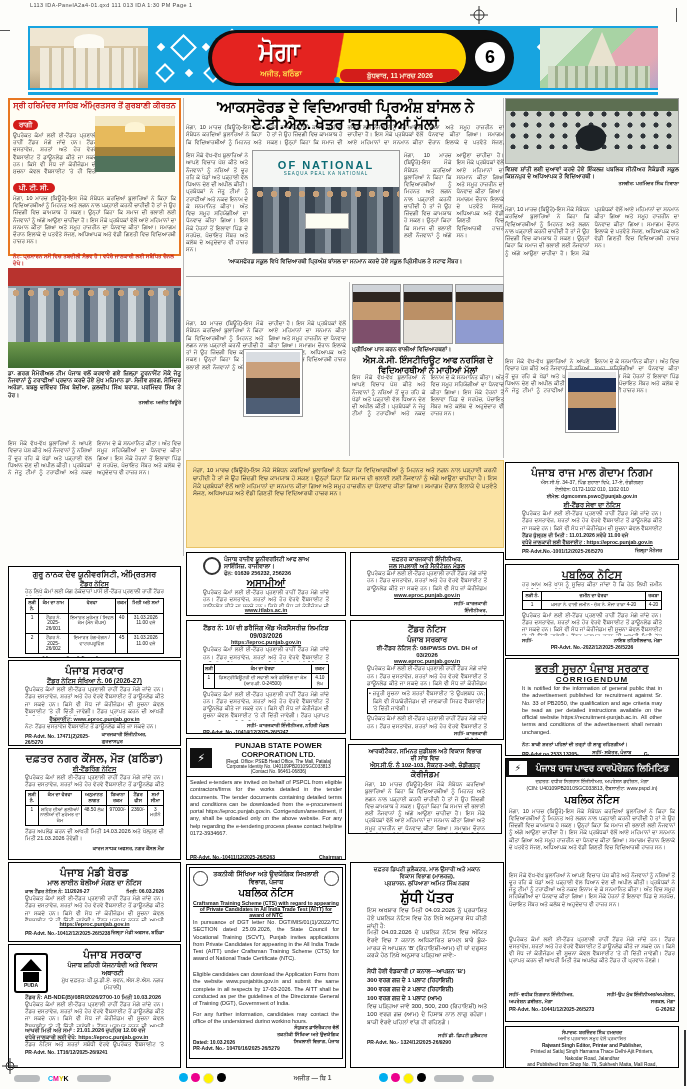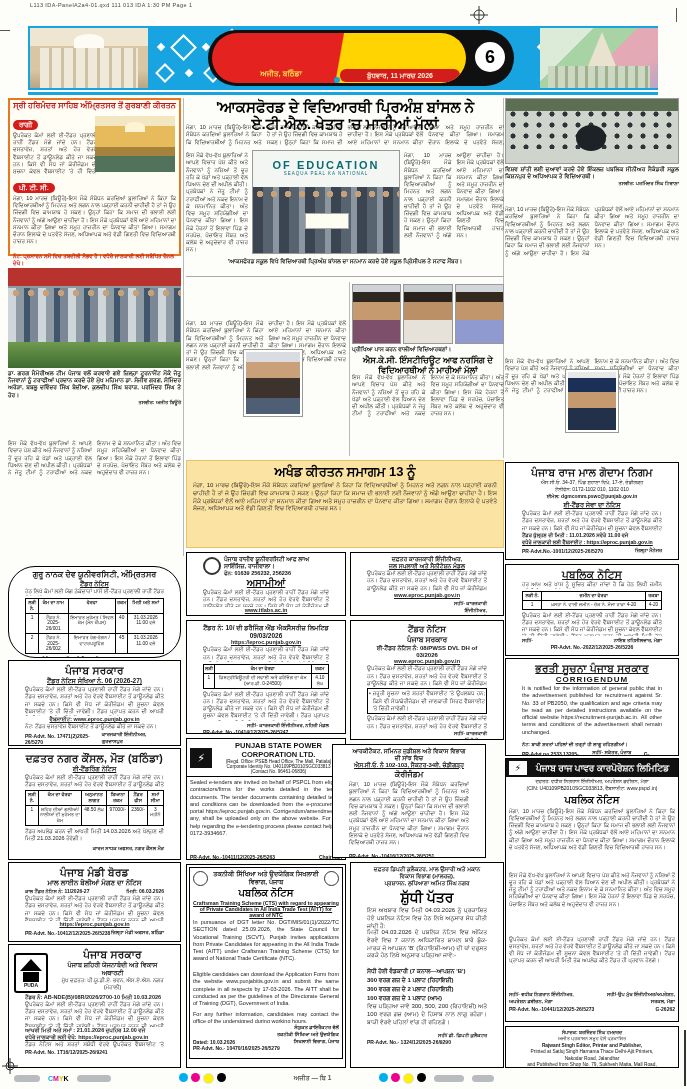--- a/index.html
+++ b/index.html
@@ -72,20 +72,21 @@
   <div class="abs ph" style="left:30px;top:28px;width:118px;height:60px;background:linear-gradient(180deg,#efe6d2 0 30%,#d8c6a4 30% 70%,#b9a583 100%);">
     <div class="abs" style="left:44px;top:6px;width:30px;height:14px;border-radius:50% 50% 0 0;background:#fdfbf4;"></div>
     <div class="abs" style="left:10px;top:20px;width:98px;height:40px;background:repeating-linear-gradient(90deg,#efe9da 0 9px,#cfc2a4 9px 12px);"></div>
   </div>
   <div class="abs ph" style="left:540px;top:28px;width:118px;height:60px;background:linear-gradient(135deg,#dcead8 0 30%,#a8d3a4 30% 55%,#e3a9b4 55% 80%,#b7a6c9 100%);">
     <div class="abs" style="left:48px;top:4px;width:0;height:0;border-left:14px solid transparent;border-right:14px solid transparent;border-bottom:34px solid #e8e2cf;"></div>
     <div class="abs" style="left:8px;top:38px;width:102px;height:22px;background:repeating-linear-gradient(90deg,#cdd8c2 0 7px,#9fb08e 7px 10px);"></div>
   </div>
   <div class="abs" style="left:208px;top:30px;width:306px;height:56px;background:#101010;border-radius:28px;">
     <div class="abs" style="left:4px;top:3px;width:254px;height:50px;border-radius:25px;background:linear-gradient(100deg,#e42320 0 50%,#ffd400 50.5%);overflow:hidden;">
+      <div class="abs" style="left:12px;top:4px;width:110px;text-align:center;font-size:25px;font-weight:bold;color:#fff;text-shadow:1px 2px 0 #6d0000;">ਮੋਗਾ</div>
       <div class="abs" style="left:14px;top:36px;width:110px;text-align:center;font-size:7.5px;font-weight:bold;color:#ffe14d;">ਅਜੀਤ, ਬਠਿੰਡਾ</div>
       <div class="abs" style="left:128px;top:36px;width:120px;height:13px;background:#d31d1a;border-radius:6px;color:#fff7d8;font-size:7px;font-weight:bold;text-align:center;line-height:13px;">ਬੁੱਧਵਾਰ, 11 ਮਾਰਚ 2026</div>
       <div class="abs" style="left:122px;top:44px;width:6px;height:6px;border-radius:50%;background:#17a4e0;"></div>
     </div>
     <div class="abs" style="left:264px;top:9px;width:36px;height:36px;border-radius:50%;background:#fff;border:3px solid #101010;box-sizing:border-box;text-align:center;font-size:18px;font-weight:bold;line-height:31px;color:#000;">6</div>
   </div>
   <div class="abs" style="left:28px;top:92px;width:630px;height:3px;border-top:2px solid #17a4e0;border-bottom:1px solid #17a4e0;"></div>
 
   <div class="abs vr" style="left:183px;top:98px;height:458px;"></div>
   <div class="abs vr" style="left:349px;top:282px;height:174px;"></div>
@@ -110,21 +111,21 @@
   <div class="abs ph" style="left:8px;top:268px;width:173px;height:100px;background:linear-gradient(180deg,#b8332e 0 18%,#8e9aa4 18% 20%,transparent 20%),repeating-linear-gradient(90deg,#cfd6da 0 8px,#8e9aa4 8px 16px,#41566b 16px 22px,#7c8795 22px 30px),linear-gradient(180deg,transparent 0 72%,#4d7a3d 72% 100%);">
     <div class="abs" style="left:0;top:18px;width:173px;height:16px;background-image:radial-gradient(circle 3px at 8px 7px,#c9a179 98%,transparent);background-size:15px 14px;"></div>
     <div class="abs" style="left:0;top:74px;width:173px;height:26px;background:linear-gradient(180deg,#6f9a4e,#3f6b31);"></div>
   </div>
   <div class="abs" style="left:8px;top:370px;width:173px;height:36px;">
     <div class="cap">ਡਾ. ਗਰਗ ਮੈਮੋਰੀਅਲ ਟੀਮ ਪੰਜਾਬ ਵਲੋਂ ਕਰਵਾਏ ਗਏ ਜ਼ਿਲ੍ਹਾ ਟੂਰਨਾਮੈਂਟ ਮੌਕੇ ਜੇਤੂ ਨੌਜਵਾਨਾਂ ਨੂੰ ਟਰਾਫੀਆਂ ਪ੍ਰਦਾਨ ਕਰਦੇ ਹੋਏ ਮੁੱਖ ਮਹਿਮਾਨ ਡਾ. ਸੰਜੀਵ ਗਰਗ, ਸੋਮਿੰਦਰ ਅਰੋੜਾ, ਬਬਲੂ ਦਵਿੰਦਰ ਸਿੰਘ ਬੇਦੀਆ, ਕੁਲਦੀਪ ਸਿੰਘ ਬਰਾੜ, ਪਰਮਿੰਦਰ ਸਿੰਘ ਤੇ ਹੋਰ।</div>
     <div class="credit">ਤਸਵੀਰ: ਅਜੀਤ ਬਿਊਰੋ</div>
   </div>
   <div class="abs t c2" style="left:8px;top:440px;width:173px;height:122px;">ਇਸ ਮੌਕੇ ਵੱਖ-ਵੱਖ ਬੁਲਾਰਿਆਂ ਨੇ ਆਪਣੇ ਵਿਚਾਰ ਪੇਸ਼ ਕੀਤੇ ਅਤੇ ਨੌਜਵਾਨਾਂ ਨੂੰ ਨਸ਼ਿਆਂ ਤੋਂ ਦੂਰ ਰਹਿ ਕੇ ਖੇਡਾਂ ਅਤੇ ਪੜ੍ਹਾਈ ਵੱਲ ਧਿਆਨ ਦੇਣ ਦੀ ਅਪੀਲ ਕੀਤੀ। ਪ੍ਰਬੰਧਕਾਂ ਨੇ ਜੇਤੂ ਟੀਮਾਂ ਨੂੰ ਟਰਾਫੀਆਂ ਅਤੇ ਨਕਦ ਇਨਾਮ ਦੇ ਕੇ ਸਨਮਾਨਿਤ ਕੀਤਾ। ਅੰਤ ਵਿਚ ਸਮੂਹ ਸਹਿਯੋਗੀਆਂ ਦਾ ਧੰਨਵਾਦ ਕੀਤਾ ਗਿਆ। ਇਸ ਮੌਕੇ ਹੋਰਨਾਂ ਤੋਂ ਇਲਾਵਾ ਪਿੰਡ ਦੇ ਸਰਪੰਚ, ਪੰਚਾਇਤ ਮੈਂਬਰ ਅਤੇ ਕਲੱਬ ਦੇ ਅਹੁਦੇਦਾਰ ਵੀ ਹਾਜ਼ਰ ਸਨ।</div>
 
-  <div class="abs box" style="left:8px;top:566px;width:173px;height:92px;border-radius:27px;">
+  <div class="abs box" style="left:8px;top:566px;width:173px;height:92px;">
     <div class="nt">ਗੁਰੂ ਨਾਨਕ ਦੇਵ ਯੂਨੀਵਰਸਿਟੀ, ਅੰਮ੍ਰਿਤਸਰ</div>
     <div class="sub">ਟੈਂਡਰ ਨੋਟਿਸ</div>
     <div class="t" style="height:8px;">ਹੇਠ ਲਿਖੇ ਕੰਮਾਂ ਲਈ ਯੋਗ ਠੇਕੇਦਾਰਾਂ ਪਾਸੋਂ ਈ-ਟੈਂਡਰ ਪ੍ਰਣਾਲੀ ਰਾਹੀਂ ਟੈਂਡਰ ਮੰਗੇ ਜਾਂਦੇ ਹਨ:-</div>
     <table class="tb">
       <tbody>
           <tr>
         <th>ਲੜੀ ਨੰ.</th>
             <th>ਕੰਮ ਦਾ ਨਾਮ</th>
             <th>ਵੇਰਵਾ</th>
             <th>ਰਕਮ</th>
@@ -222,21 +223,21 @@
     <div class="t" style="font-weight:bold;">ਆਖਰੀ ਮਿਤੀ ਅਤੇ ਸਮਾਂ : 21.01.2026 ਦੁਪਹਿਰ 12.00 ਵਜੇ</div>
     <div class="t lk">ਵਧੇਰੇ ਜਾਣਕਾਰੀ ਲਈ ਵੇਖੋ: https://eproc.punjab.gov.in</div>
     <div class="t" style="height:8px;">ਟੈਂਡਰ ਨੋਟਿਸ ਅਤੇ ਸ਼ਰਤਾਂ ਸਬੰਧੀ ਵੇਰਵੇ ਉਪਰੋਕਤ ਵੈੱਬਸਾਈਟ 'ਤੇ ਉਪਲਬਧ ਹੋਣਗੇ।</div>
     <div class="pr">PR-Advt. No. 1T16/12/2025-26/9241</div>
   </div>
 
   <div class="abs hd" style="left:186px;top:98px;width:318px;font-size:15px;">'ਆਕਸਫੋਰਡ ਦੇ ਵਿਦਿਆਰਥੀ ਪ੍ਰਿਅੰਸ਼ ਬਾਂਸਲ ਨੇ ਏ.ਟੀ.ਐਲ. ਖੇਤਰ 'ਚ ਮਾਰੀਆਂ ਮੱਲਾਂ</div>
   <div class="abs t c4" style="left:186px;top:124px;width:318px;height:26px;">ਮੋਗਾ, 10 ਮਾਰਚ (ਬਿਊਰੋ)-ਇਸ ਮੌਕੇ ਸੰਬੋਧਨ ਕਰਦਿਆਂ ਬੁਲਾਰਿਆਂ ਨੇ ਕਿਹਾ ਕਿ ਵਿਦਿਆਰਥੀਆਂ ਨੂੰ ਮਿਹਨਤ ਅਤੇ ਲਗਨ ਨਾਲ ਪੜ੍ਹਾਈ ਕਰਨੀ ਚਾਹੀਦੀ ਹੈ ਤਾਂ ਜੋ ਉਹ ਜ਼ਿੰਦਗੀ ਵਿਚ ਕਾਮਯਾਬ ਹੋ ਸਕਣ। ਉਨ੍ਹਾਂ ਕਿਹਾ ਕਿ ਸਮਾਜ ਦੀ ਭਲਾਈ ਲਈ ਨੌਜਵਾਨਾਂ ਨੂੰ ਅੱਗੇ ਆਉਣਾ ਚਾਹੀਦਾ ਹੈ। ਇਸ ਮੌਕੇ ਪ੍ਰਬੰਧਕਾਂ ਵੱਲੋਂ ਆਏ ਮਹਿਮਾਨਾਂ ਦਾ ਸਨਮਾਨ ਕੀਤਾ ਗਿਆ ਅਤੇ ਸਮੂਹ ਹਾਜ਼ਰੀਨ ਦਾ ਧੰਨਵਾਦ ਕੀਤਾ ਗਿਆ। ਸਮਾਗਮ ਦੌਰਾਨ ਇਲਾਕੇ ਦੇ ਪਤਵੰਤੇ ਸੱਜਣ, ਅਧਿਆਪਕ ਅਤੇ ਵੱਡੀ ਗਿਣਤੀ ਵਿਚ ਵਿਦਿਆਰਥੀ ਹਾਜ਼ਰ ਸਨ।</div>
   <div class="abs t" style="left:186px;top:152px;width:62px;height:118px;">ਇਸ ਮੌਕੇ ਵੱਖ-ਵੱਖ ਬੁਲਾਰਿਆਂ ਨੇ ਆਪਣੇ ਵਿਚਾਰ ਪੇਸ਼ ਕੀਤੇ ਅਤੇ ਨੌਜਵਾਨਾਂ ਨੂੰ ਨਸ਼ਿਆਂ ਤੋਂ ਦੂਰ ਰਹਿ ਕੇ ਖੇਡਾਂ ਅਤੇ ਪੜ੍ਹਾਈ ਵੱਲ ਧਿਆਨ ਦੇਣ ਦੀ ਅਪੀਲ ਕੀਤੀ। ਪ੍ਰਬੰਧਕਾਂ ਨੇ ਜੇਤੂ ਟੀਮਾਂ ਨੂੰ ਟਰਾਫੀਆਂ ਅਤੇ ਨਕਦ ਇਨਾਮ ਦੇ ਕੇ ਸਨਮਾਨਿਤ ਕੀਤਾ। ਅੰਤ ਵਿਚ ਸਮੂਹ ਸਹਿਯੋਗੀਆਂ ਦਾ ਧੰਨਵਾਦ ਕੀਤਾ ਗਿਆ। ਇਸ ਮੌਕੇ ਹੋਰਨਾਂ ਤੋਂ ਇਲਾਵਾ ਪਿੰਡ ਦੇ ਸਰਪੰਚ, ਪੰਚਾਇਤ ਮੈਂਬਰ ਅਤੇ ਕਲੱਬ ਦੇ ਅਹੁਦੇਦਾਰ ਵੀ ਹਾਜ਼ਰ ਸਨ।</div>
   <div class="abs ph" style="left:252px;top:150px;width:148px;height:104px;border:1px solid #999;background:#f4f6f4;">
-    <div style="margin-top:8px;text-align:center;font-size:11px;font-weight:bold;letter-spacing:2px;color:#0b6b74;">OF EDUCATION</div>
+    <div style="margin-top:8px;text-align:center;font-size:11px;font-weight:bold;letter-spacing:2px;color:#0b6b74;">OF NATIONAL</div>
     <div style="text-align:center;font-size:4.5px;letter-spacing:1px;color:#0b6b74;">SEAQUA PEAL KA NATIONAL</div>
     <div class="abs" style="left:0;top:36px;width:148px;height:68px;background:repeating-linear-gradient(90deg,#3a4551 0 10px,#57636e 10px 20px,#8b96a0 20px 26px);">
       <div class="abs" style="left:0;top:0;width:148px;height:14px;background-image:radial-gradient(circle 3px at 7px 7px,#c9a179 98%,transparent);background-size:14px 14px;"></div>
       <div class="abs" style="left:52px;top:26px;width:44px;height:16px;background:#fdfdf2;border:1px solid #aaa;"></div>
     </div>
   </div>
   <div class="abs t c2" style="left:404px;top:152px;width:100px;height:118px;">ਮੋਗਾ, 10 ਮਾਰਚ (ਬਿਊਰੋ)-ਇਸ ਮੌਕੇ ਸੰਬੋਧਨ ਕਰਦਿਆਂ ਬੁਲਾਰਿਆਂ ਨੇ ਕਿਹਾ ਕਿ ਵਿਦਿਆਰਥੀਆਂ ਨੂੰ ਮਿਹਨਤ ਅਤੇ ਲਗਨ ਨਾਲ ਪੜ੍ਹਾਈ ਕਰਨੀ ਚਾਹੀਦੀ ਹੈ ਤਾਂ ਜੋ ਉਹ ਜ਼ਿੰਦਗੀ ਵਿਚ ਕਾਮਯਾਬ ਹੋ ਸਕਣ। ਉਨ੍ਹਾਂ ਕਿਹਾ ਕਿ ਸਮਾਜ ਦੀ ਭਲਾਈ ਲਈ ਨੌਜਵਾਨਾਂ ਨੂੰ ਅੱਗੇ ਆਉਣਾ ਚਾਹੀਦਾ ਹੈ। ਇਸ ਮੌਕੇ ਪ੍ਰਬੰਧਕਾਂ ਵੱਲੋਂ ਆਏ ਮਹਿਮਾਨਾਂ ਦਾ ਸਨਮਾਨ ਕੀਤਾ ਗਿਆ ਅਤੇ ਸਮੂਹ ਹਾਜ਼ਰੀਨ ਦਾ ਧੰਨਵਾਦ ਕੀਤਾ ਗਿਆ। ਸਮਾਗਮ ਦੌਰਾਨ ਇਲਾਕੇ ਦੇ ਪਤਵੰਤੇ ਸੱਜਣ, ਅਧਿਆਪਕ ਅਤੇ ਵੱਡੀ ਗਿਣਤੀ ਵਿਚ ਵਿਦਿਆਰਥੀ ਹਾਜ਼ਰ ਸਨ।</div>
   <div class="abs cap" style="left:200px;top:258px;width:290px;text-align:center;">'ਆਕਸਫੋਰਡ ਸਕੂਲ ਵਿਖੇ ਵਿਦਿਆਰਥੀ ਪ੍ਰਿਅੰਸ਼ ਬਾਂਸਲ ਦਾ ਸਨਮਾਨ ਕਰਦੇ ਹੋਏ ਸਕੂਲ ਪ੍ਰਿੰਸੀਪਲ ਤੇ ਸਟਾਫ ਮੈਂਬਰ।</div>
   <div class="abs" style="left:186px;top:276px;width:318px;height:1px;background:#aaa;"></div>
 
@@ -246,21 +247,20 @@
   <div class="abs" style="left:352px;top:284px;width:152px;height:60px;display:flex;gap:2px;">
     <div class="ph" style="flex:1;border:1px solid #999;background:linear-gradient(180deg,#cfd3d8 0 12%,#2e2621 12% 30%,#c59a6f 30% 60%,#7e4f6b 60% 100%);"></div>
     <div class="ph" style="flex:1;border:1px solid #999;background:linear-gradient(180deg,#c8cdd2 0 12%,#2a221d 12% 30%,#bb9066 30% 60%,#e6e2da 60% 100%);"></div>
     <div class="ph" style="flex:1;border:1px solid #999;background:linear-gradient(180deg,#d2d6da 0 12%,#33291f 12% 30%,#c1966c 30% 60%,#8f9bd0 60% 100%);"></div>
   </div>
   <div class="abs cap" style="left:352px;top:346px;width:152px;">ਪ੍ਰੀਖਿਆ ਪਾਸ ਕਰਨ ਵਾਲੀਆਂ ਵਿਦਿਆਰਥਣਾਂ।</div>
   <div class="abs hd" style="left:352px;top:356px;width:152px;font-size:8.5px;">ਐਸ.ਕੇ.ਸੀ. ਇੰਸਟੀਚਿਊਟ ਆਫ ਨਰਸਿੰਗ ਦੇ ਵਿਦਿਆਰਥੀਆਂ ਨੇ ਮਾਰੀਆਂ ਮੱਲਾਂ</div>
   <div class="abs t c2" style="left:352px;top:374px;width:152px;height:82px;">ਇਸ ਮੌਕੇ ਵੱਖ-ਵੱਖ ਬੁਲਾਰਿਆਂ ਨੇ ਆਪਣੇ ਵਿਚਾਰ ਪੇਸ਼ ਕੀਤੇ ਅਤੇ ਨੌਜਵਾਨਾਂ ਨੂੰ ਨਸ਼ਿਆਂ ਤੋਂ ਦੂਰ ਰਹਿ ਕੇ ਖੇਡਾਂ ਅਤੇ ਪੜ੍ਹਾਈ ਵੱਲ ਧਿਆਨ ਦੇਣ ਦੀ ਅਪੀਲ ਕੀਤੀ। ਪ੍ਰਬੰਧਕਾਂ ਨੇ ਜੇਤੂ ਟੀਮਾਂ ਨੂੰ ਟਰਾਫੀਆਂ ਅਤੇ ਨਕਦ ਇਨਾਮ ਦੇ ਕੇ ਸਨਮਾਨਿਤ ਕੀਤਾ। ਅੰਤ ਵਿਚ ਸਮੂਹ ਸਹਿਯੋਗੀਆਂ ਦਾ ਧੰਨਵਾਦ ਕੀਤਾ ਗਿਆ। ਇਸ ਮੌਕੇ ਹੋਰਨਾਂ ਤੋਂ ਇਲਾਵਾ ਪਿੰਡ ਦੇ ਸਰਪੰਚ, ਪੰਚਾਇਤ ਮੈਂਬਰ ਅਤੇ ਕਲੱਬ ਦੇ ਅਹੁਦੇਦਾਰ ਵੀ ਹਾਜ਼ਰ ਸਨ।</div>
 
   <div class="abs" style="left:186px;top:460px;width:318px;height:88px;background:#fbe3a3;border:1px solid #e7c267;padding:4px 6px;box-sizing:border-box;">
-    <div class="hd" style="font-size:13px;">ਅਖੰਡ ਕੀਰਤਨ ਸਮਾਗਮ 13 ਨੂੰ</div>
     <div class="t6" style="margin-top:2px;height:60px;">ਮੋਗਾ, 10 ਮਾਰਚ (ਬਿਊਰੋ)-ਇਸ ਮੌਕੇ ਸੰਬੋਧਨ ਕਰਦਿਆਂ ਬੁਲਾਰਿਆਂ ਨੇ ਕਿਹਾ ਕਿ ਵਿਦਿਆਰਥੀਆਂ ਨੂੰ ਮਿਹਨਤ ਅਤੇ ਲਗਨ ਨਾਲ ਪੜ੍ਹਾਈ ਕਰਨੀ ਚਾਹੀਦੀ ਹੈ ਤਾਂ ਜੋ ਉਹ ਜ਼ਿੰਦਗੀ ਵਿਚ ਕਾਮਯਾਬ ਹੋ ਸਕਣ। ਉਨ੍ਹਾਂ ਕਿਹਾ ਕਿ ਸਮਾਜ ਦੀ ਭਲਾਈ ਲਈ ਨੌਜਵਾਨਾਂ ਨੂੰ ਅੱਗੇ ਆਉਣਾ ਚਾਹੀਦਾ ਹੈ। ਇਸ ਮੌਕੇ ਪ੍ਰਬੰਧਕਾਂ ਵੱਲੋਂ ਆਏ ਮਹਿਮਾਨਾਂ ਦਾ ਸਨਮਾਨ ਕੀਤਾ ਗਿਆ ਅਤੇ ਸਮੂਹ ਹਾਜ਼ਰੀਨ ਦਾ ਧੰਨਵਾਦ ਕੀਤਾ ਗਿਆ। ਸਮਾਗਮ ਦੌਰਾਨ ਇਲਾਕੇ ਦੇ ਪਤਵੰਤੇ ਸੱਜਣ, ਅਧਿਆਪਕ ਅਤੇ ਵੱਡੀ ਗਿਣਤੀ ਵਿਚ ਵਿਦਿਆਰਥੀ ਹਾਜ਼ਰ ਸਨ।</div>
   </div>
 
   <div class="abs box" style="left:186px;top:552px;width:160px;height:64px;">
     <div style="display:flex;gap:3px;align-items:center;">
       <div style="width:14px;height:14px;border-radius:50%;border:2px solid #333;flex:none;"></div>
       <div>
         <div style="font-size:6px;font-weight:bold;line-height:1.15;">ਪੰਜਾਬ ਰਾਜੀਵ ਯੂਨੀਵਰਸਿਟੀ ਆਫ ਲਾਅ ਸਾਇੰਸਿਜ਼, ਰਾਜੀਵਾਲਾ।</div>
         <div style="font-size:5.5px;font-weight:bold;">ਫੋਨ: 01639 256232, 256236</div>
       </div>
@@ -368,21 +368,21 @@
     <div class="t" style="height:14px;">ਉਪਰੋਕਤ ਕੰਮਾਂ ਲਈ ਈ-ਟੈਂਡਰ ਪ੍ਰਣਾਲੀ ਰਾਹੀਂ ਟੈਂਡਰ ਮੰਗੇ ਜਾਂਦੇ ਹਨ। ਟੈਂਡਰ ਦਸਤਾਵੇਜ਼, ਸ਼ਰਤਾਂ ਅਤੇ ਹੋਰ ਵੇਰਵੇ ਵੈੱਬਸਾਈਟ ਤੋਂ ਡਾਊਨਲੋਡ ਕੀਤੇ ਜਾ ਸਕਦੇ ਹਨ। ਕਿਸੇ ਵੀ ਸੋਧ ਜਾਂ ਕੋਰੀਜੰਡਮ ਦੀ ਸੂਚਨਾ ਕੇਵਲ ਵੈੱਬਸਾਈਟ 'ਤੇ ਹੀ ਦਿੱਤੀ ਜਾਵੇਗੀ। ਟੈਂਡਰ ਪ੍ਰਾਪਤ ਕਰਨ ਦੀ ਆਖਰੀ ਮਿਤੀ ਤੱਕ ਅਪਲੋਡ ਕੀਤੇ ਟੈਂਡਰ ਹੀ ਪ੍ਰਵਾਨ ਹੋਣਗੇ।</div>
     <div class="srow">
         <span class="pr">PR-Advt. No.-10418/12/2025-26/5254</span>
       <span style="text-align:right;">
           <span style="display:block;">ਸਹੀ/- ਕਾਰਜਕਾਰੀ ਇੰਜੀਨੀਅਰ,</span>
           <span style="display:block;">ਜਲ ਸਪਲਾਈ ਮੰਡਲ, ਧੂਰੀ</span>
         </span>
     </div>
   </div>
 
-  <div class="abs box" style="left:332px;top:744px;width:154px;height:114px;">
+  <div class="abs box" style="left:348px;top:744px;width:154px;height:90px;">
     <div style="font-size:6px;font-weight:bold;text-align:center;">ਆਰਕੀਟੈਕਟ, ਸਮਿਨਤ ਜੁਡੀਸ਼ਲ ਅਤੇ ਵਿਕਾਸ ਵਿਭਾਗ ਦੀ ਸਾਂਝ ਵਿਚ</div>
     <div style="font-size:6px;font-weight:bold;text-align:center;text-decoration:underline;">ਐਸ.ਸੀ.ਓ. ਨੰ 102-103, ਸੈਕਟਰ-34ਏ, ਚੰਡੀਗੜ੍ਹ</div>
     <div class="nt" style="font-size:8px;margin:1px 0;">ਕੋਰੀਜੰਡਮ</div>
     <div class="t" style="height:72px;">ਮੋਗਾ, 10 ਮਾਰਚ (ਬਿਊਰੋ)-ਇਸ ਮੌਕੇ ਸੰਬੋਧਨ ਕਰਦਿਆਂ ਬੁਲਾਰਿਆਂ ਨੇ ਕਿਹਾ ਕਿ ਵਿਦਿਆਰਥੀਆਂ ਨੂੰ ਮਿਹਨਤ ਅਤੇ ਲਗਨ ਨਾਲ ਪੜ੍ਹਾਈ ਕਰਨੀ ਚਾਹੀਦੀ ਹੈ ਤਾਂ ਜੋ ਉਹ ਜ਼ਿੰਦਗੀ ਵਿਚ ਕਾਮਯਾਬ ਹੋ ਸਕਣ। ਉਨ੍ਹਾਂ ਕਿਹਾ ਕਿ ਸਮਾਜ ਦੀ ਭਲਾਈ ਲਈ ਨੌਜਵਾਨਾਂ ਨੂੰ ਅੱਗੇ ਆਉਣਾ ਚਾਹੀਦਾ ਹੈ। ਇਸ ਮੌਕੇ ਪ੍ਰਬੰਧਕਾਂ ਵੱਲੋਂ ਆਏ ਮਹਿਮਾਨਾਂ ਦਾ ਸਨਮਾਨ ਕੀਤਾ ਗਿਆ ਅਤੇ ਸਮੂਹ ਹਾਜ਼ਰੀਨ ਦਾ ਧੰਨਵਾਦ ਕੀਤਾ ਗਿਆ। ਸਮਾਗਮ ਦੌਰਾਨ ਇਲਾਕੇ ਦੇ ਪਤਵੰਤੇ ਸੱਜਣ, ਅਧਿਆਪਕ ਅਤੇ ਵੱਡੀ ਗਿਣਤੀ ਵਿਚ ਵਿਦਿਆਰਥੀ ਹਾਜ਼ਰ ਸਨ।</div>
     <div class="pr">PR-Advt. No.-10416/12/2025-26/5251</div>
   </div>
 
   <div class="abs box" style="left:350px;top:862px;width:154px;height:206px;">
     <div style="font-size:5.8px;font-weight:bold;text-align:center;line-height:1.2;">ਦਫ਼ਤਰ ਡਿਪਟੀ ਕੁਲੈਕਟਰ, ਮਾਲ ਉਸਾਰੀ ਅਤੇ ਮਕਾਨ ਵਿਕਾਸ ਵਿਭਾਗ (ਮਾਲਰਜ਼),</div>
     <div style="font-size:5.8px;font-weight:bold;text-align:center;">ਪ੍ਰਸ਼ਾਸਨ, ਲੁਧਿਆਣਾ ਅਮਿਤ ਸਿੰਘ ਨਗਰ</div>

